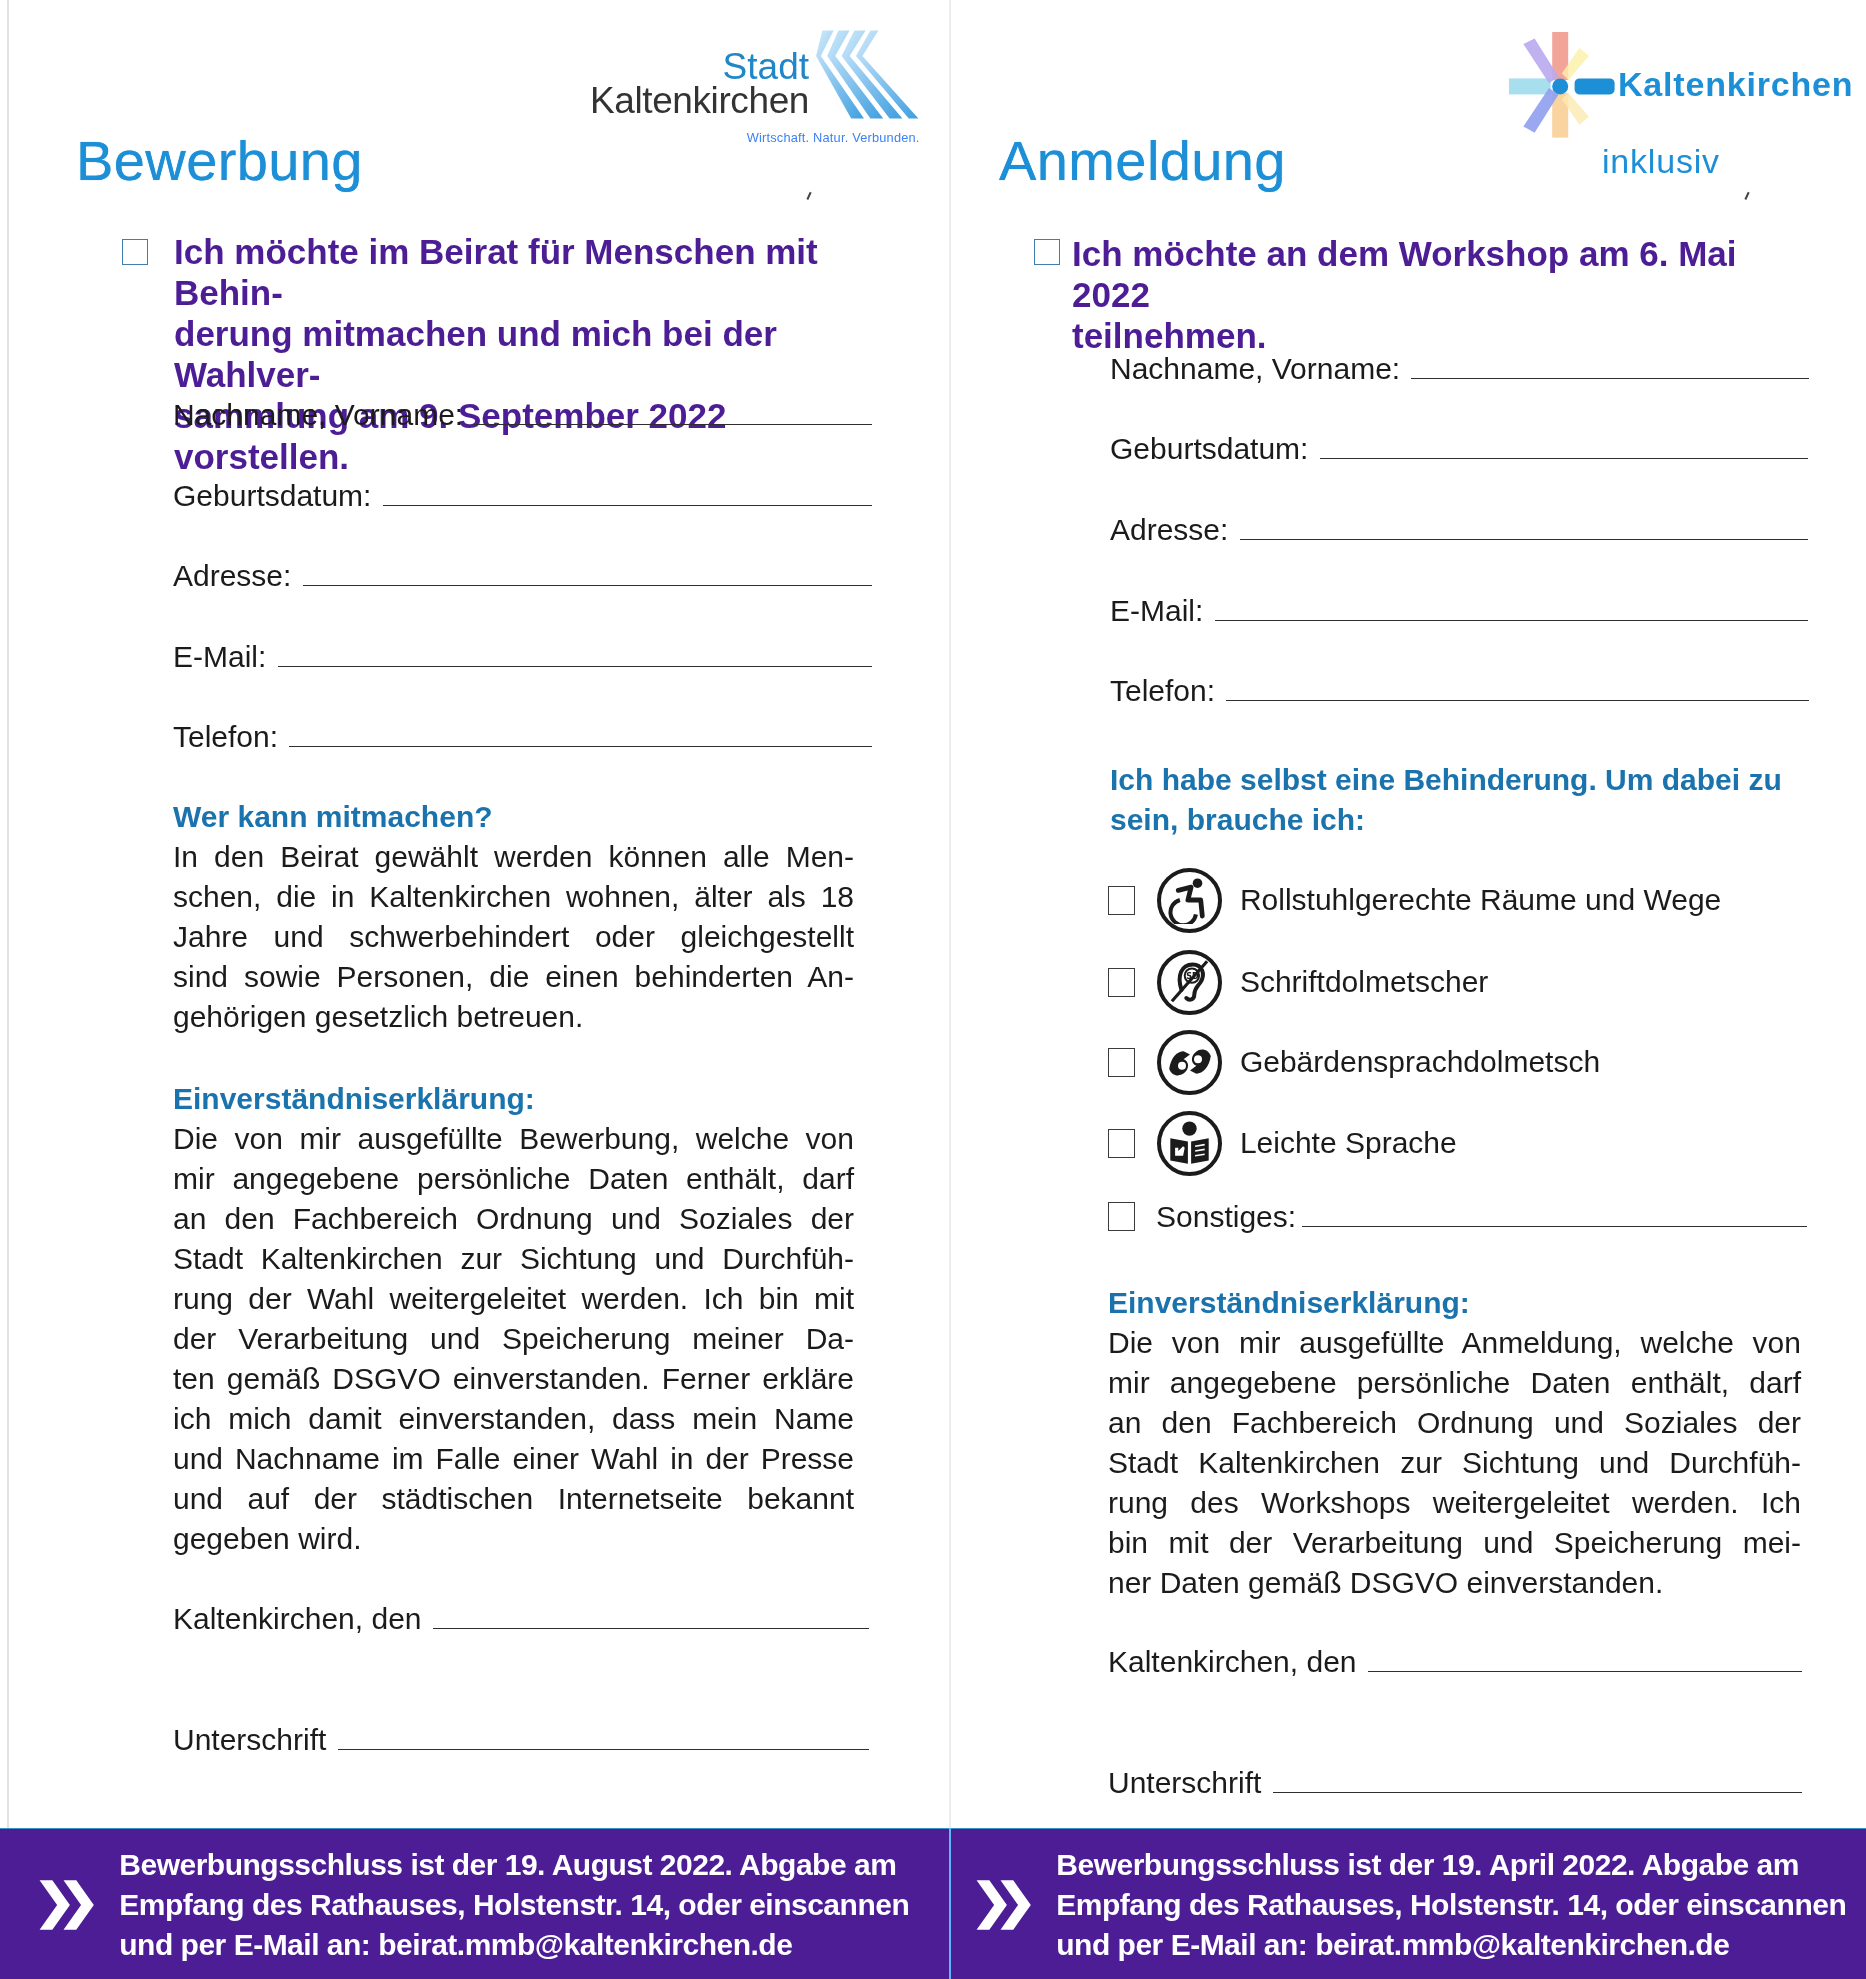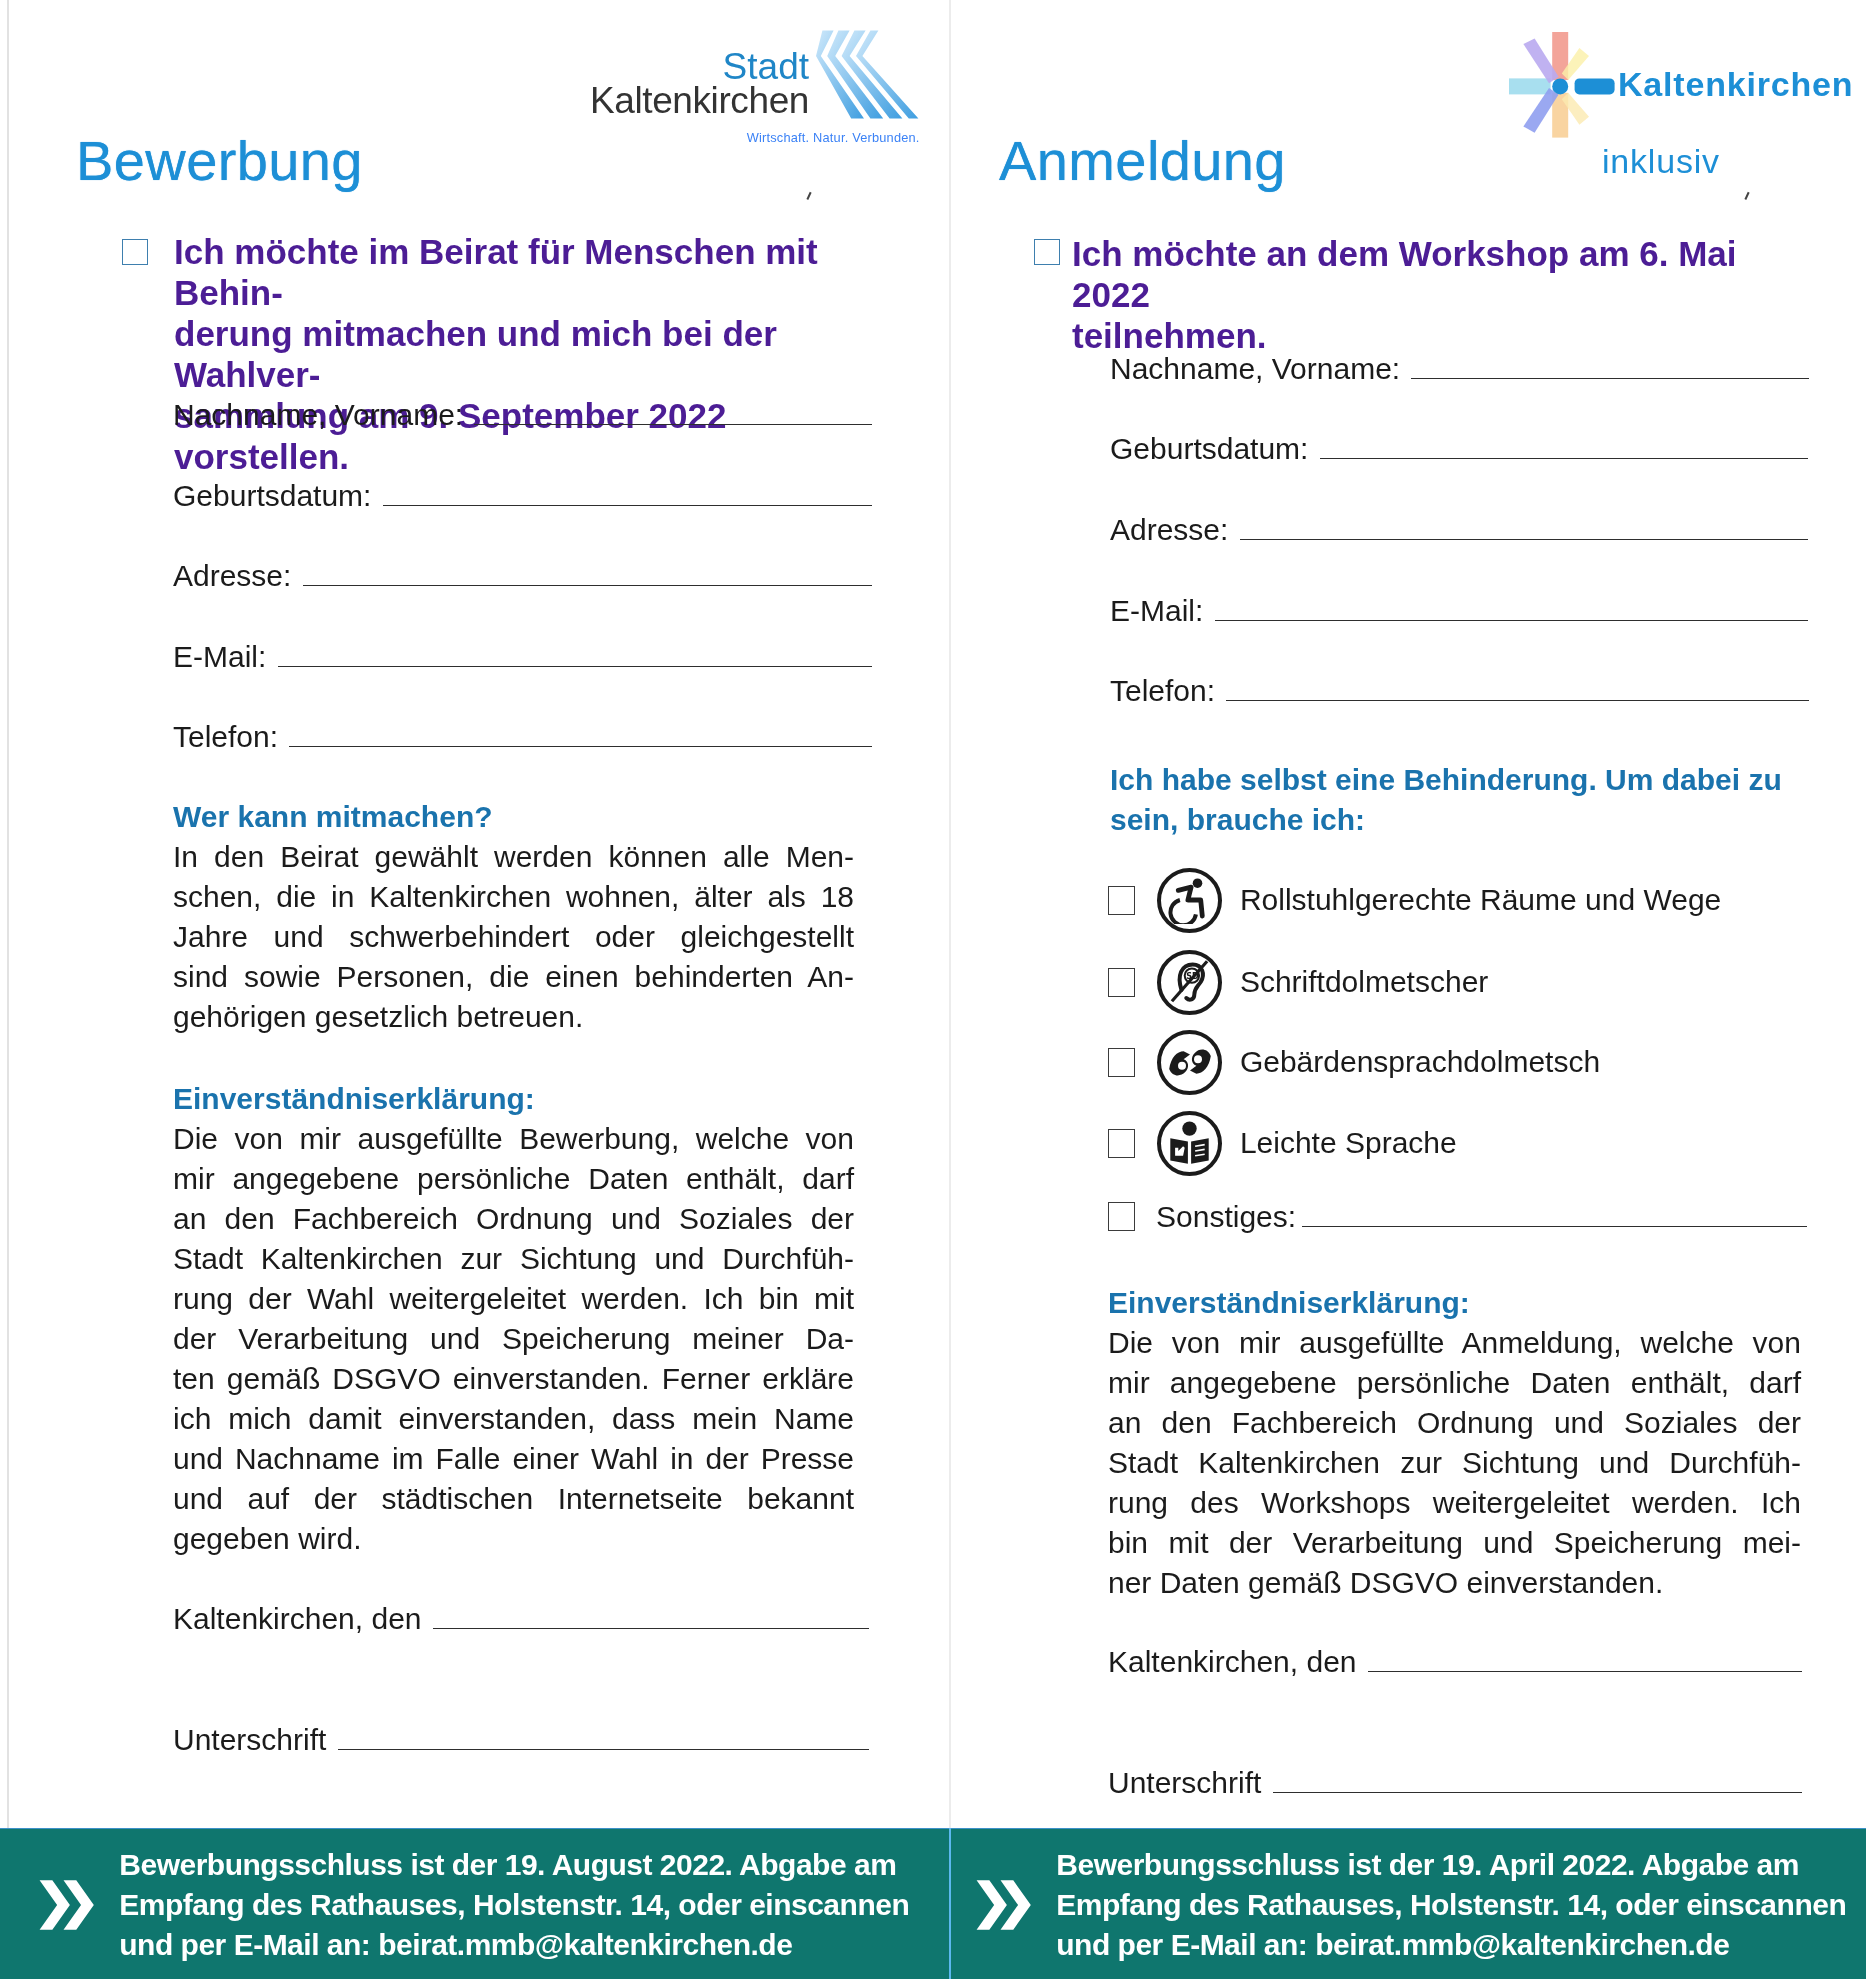--- a/index.html
+++ b/index.html
@@ -41,21 +41,21 @@
   .need-item { position: absolute; display: flex; align-items: center; font-size: 30px; height: 72px; }
   .need-item .checkbox { position: static; margin-right: 22.3px; }
   .icon-circle {
     width: 65px; height: 65px; border: 4px solid #1b1b1b; border-radius: 50%;
     box-sizing: border-box; display: flex; align-items: center; justify-content: center;
     margin-right: 17.6px;
   }
 
   .band {
     position: absolute; top: 1828px; left: 0; width: 1867px; height: 151px;
-    background: #0f766e;
+    background: #4c1d95;
     border-top: 1.6px solid #3c91c8;
   }
   .band-block { position: absolute; top: 16px; display: flex; align-items: center; }
   .band-arrow { width: 59px; height: 56px; margin-right: 22.3px; }
   .band-text { color: #ffffff; font-size: 30px; line-height: 40px; font-weight: bold; letter-spacing: -0.5px; }
   .band-text span { display: block; white-space: nowrap; }
 
   
   .logo-stadt { position: absolute; left: 559px; top: 24px; width: 367px; height: 128px; }
   .logo-stadt .stadt { position: absolute; right: 117px; top: 22.3px; font-size: 37px; color: #1f86c7; text-align: right; }

